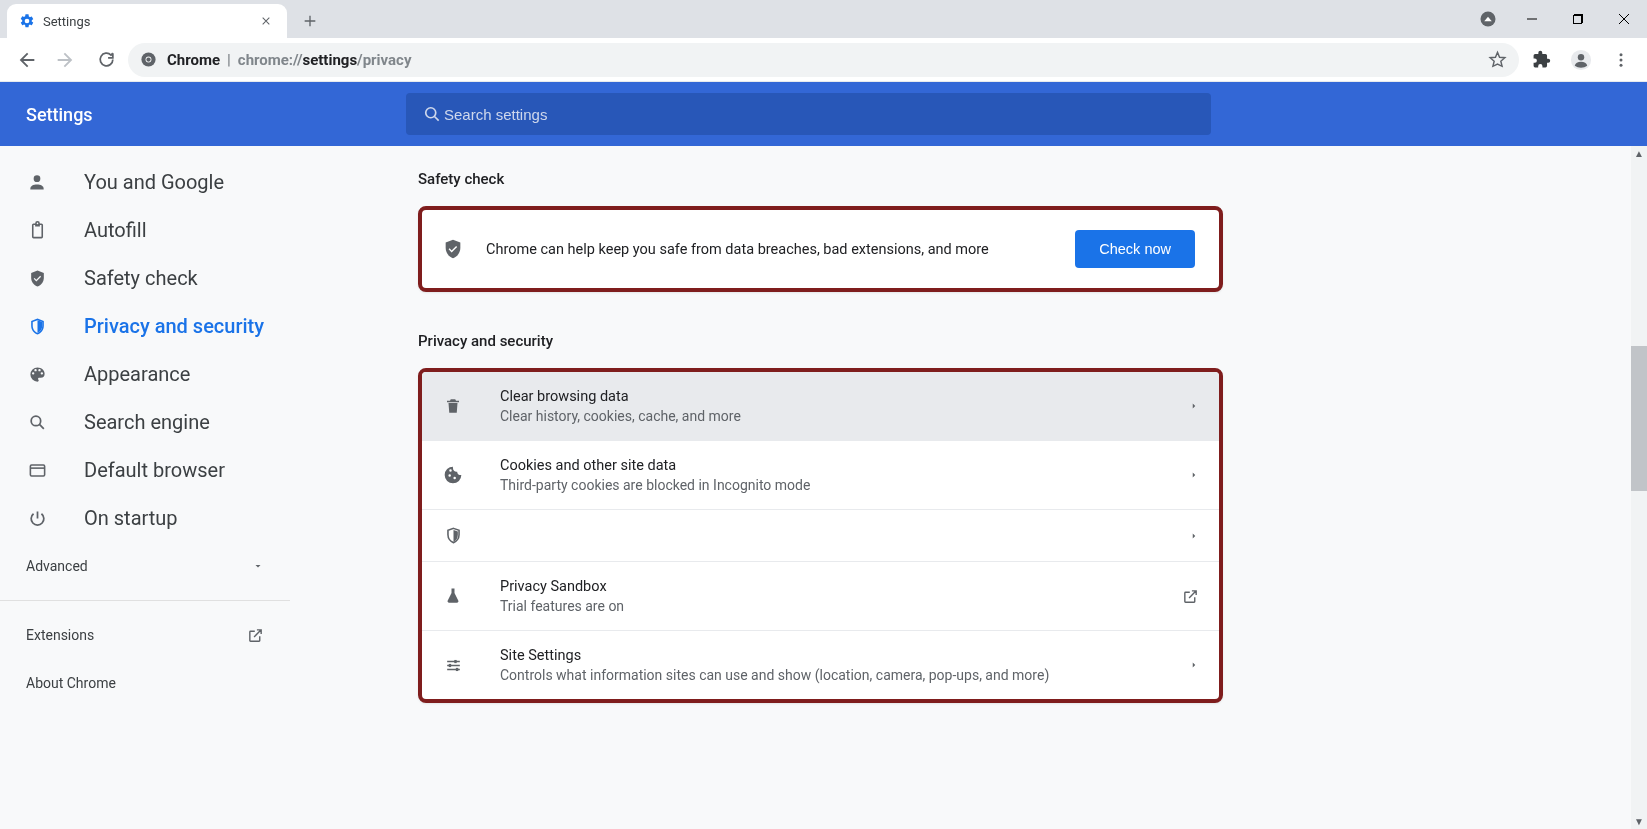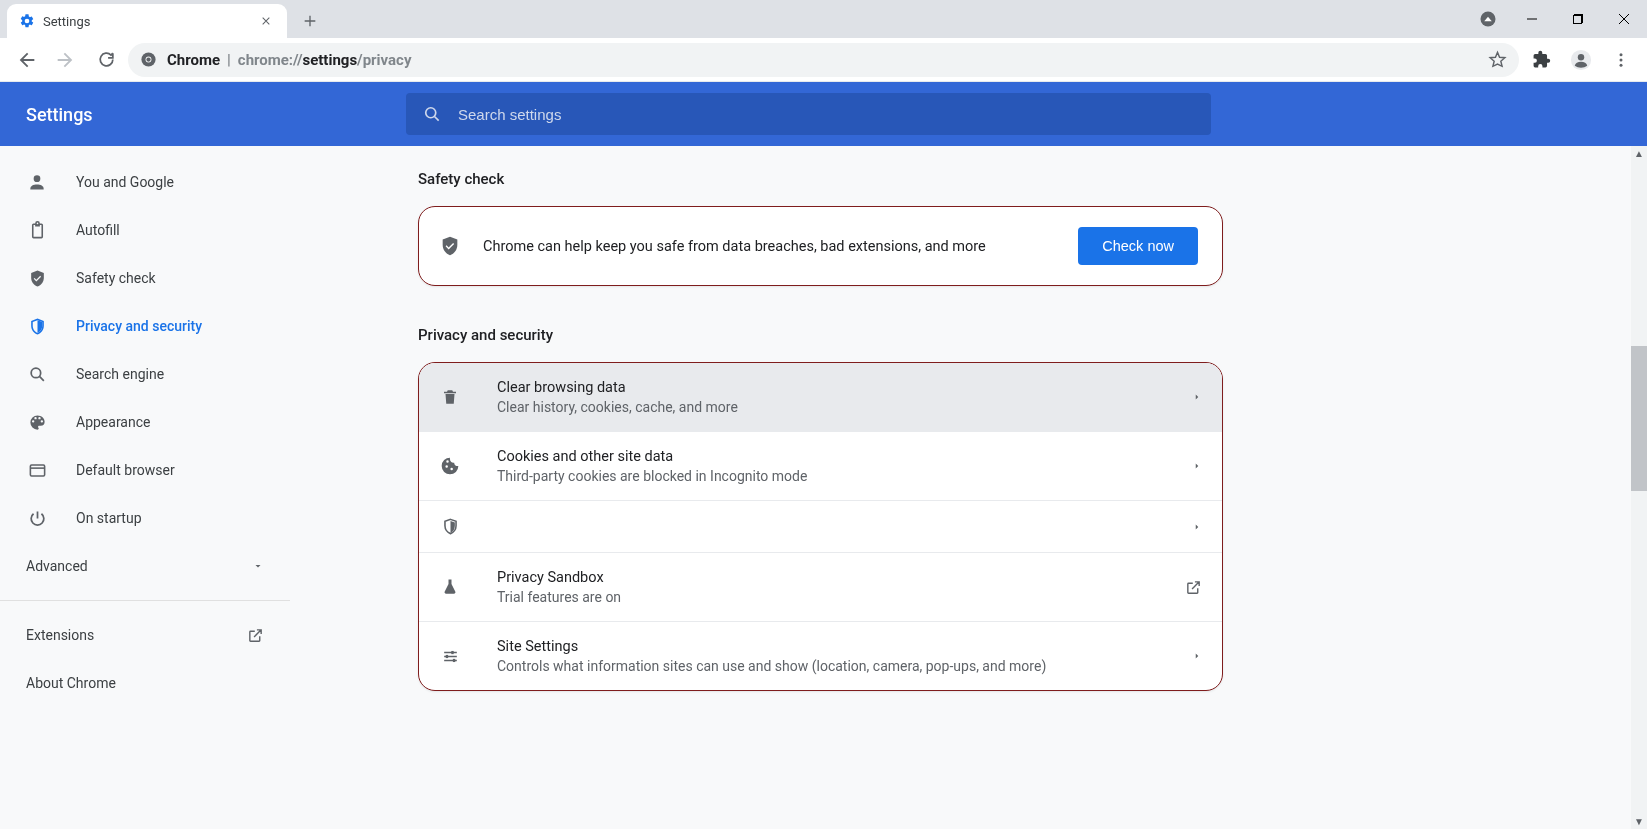--- a/index.html
+++ b/index.html
@@ -21,41 +21,41 @@
   .omnibox { flex:1; height:34px; background:#f1f3f4; border-radius:17px; display:flex; align-items:center; padding:0 12px; gap:10px; color:#5f6368; font-size:15px; }
   .omnibox .url { color:#202124; display:flex; align-items:flex-end;font-weight:bold;}
   .omnibox .url .dim { color:#80868b; }
   .omnibox .star { margin-left:auto; }
 
   
   .app { display:flex; flex-direction:column; height:calc(100% - 82px); position:relative;}
   .app-header { height:64px; background:#3367d6; display:flex; align-items:center; padding-left:26px; color:#fff; }
   .app-title { font-size:18px; font-weight:500; width:380px;}
   .search-wrap { width:805px; }
-  .search { height:42px; background:#2857b8; border-radius:4px; display:flex; align-items:center; padding:0 16px; gap:16px; color:#cfd8ec;}
+  .search { height:42px; background:#2857b8; border-radius:4px; display:flex; align-items:center; padding:0 16px; gap:2px; color:#cfd8ec;}
   .search input { background:transparent; border:none; outline:none; color:#fff; font-size:15px; flex:1; }
   .search input::placeholder { color:#cfd8ec; }
 
   
   .body { flex:1; display:flex; background:#f8f9fa; position:relative; overflow:hidden;}
   .sidebar { width:290px; background:#f8f9fa; padding-top:12px; }
-  .nav-item { height:48px; display:flex; align-items:center; padding-left:26px; gap:28px; font-size:14px; color:#3c4043; cursor:pointer; }
+  .nav-item { height:48px; display:flex; align-items:center; padding-left:26px; gap:36px; font-size:20px; color:#3c4043; cursor:pointer; }
   .nav-item .icon { width:22px; display:flex; justify-content:center; color:#5f6368;}
   .nav-item.active { color:#1a73e8; font-weight:500;}
   .nav-item.active .icon { color:#1a73e8; }
   .sidebar-sep { border-top:1px solid #e0e0e0; margin:10px 0;}
   .advanced { height:48px; display:flex; align-items:center; justify-content:space-between; padding:0 26px; color:#3c4043; font-size:14px;}
   .foot-item { height:48px; display:flex; align-items:center; justify-content:space-between; padding:0 26px; color:#3c4043; font-size:14px;}
 
   
   .main { flex:1; display:flex; justify-content:flex-start; padding-left:128px; padding-top:24px; overflow-y:auto; position:relative;}
   .content { width:805px; }
   .section-title { font-size:15px; color:#202124; font-weight:500; margin-bottom:18px; }
 
-  .card { background:#fff; border:1px solid #7f1d1d; border-radius:17px; box-shadow:0 1px 2px rgba(60,64,67,.1); }
+  .card { background:#fff; border:4px solid #7f1d1d; border-radius:8px; box-shadow:0 1px 2px rgba(60,64,67,.1); }
   .safety-card { display:flex; align-items:center; padding:20px 24px 20px 20px; gap:22px; margin-bottom:40px;}
   .safety-card .text { flex:1; font-size:14.5px; color:#202124;}
   .check-btn { background:#1a73e8; color:#fff; border:none; border-radius:4px; padding:0 24px; height:38px; font-size:14.5px; font-weight:500; cursor:pointer;}
 
   .link-list { overflow:hidden; margin-bottom:40px;}
   .link-row { display:flex; align-items:center; padding:16px 20px 16px 20px; gap:36px; border-top:1px solid #e8eaed; cursor:pointer; position:relative;}
   .link-row:first-child { border-top:none; }
   .link-row.highlight { background:#e8eaed; }
   .link-row .icon { width:22px; color:#5f6368; display:flex; justify-content:center;}
   .link-row .texts .primary { font-size:14.5px; color:#202124; margin-bottom:3px;}
@@ -225,33 +225,33 @@
             <svg width="19" height="19" viewBox="0 0 24 24">
               <path fill="#1a73e8" d="M12 2L4 5v6c0 5 3.4 9.7 8 11 4.6-1.3 8-6 8-11V5l-8-3zm0 2.2l6 2.2V11c0 4-2.6 7.8-6 9-3.4-1.2-6-5-6-9V6.4l6-2.2z"></path>
               <path fill="#1a73e8" d="M12 4.2v15.8c3.4-1.2 6-5 6-9V6.4l-6-2.2z"></path>
             </svg>
           </span>
         <span>Privacy and security</span>
       </div>
       <div class="nav-item">
         <span class="icon">
             <svg width="19" height="19" viewBox="0 0 24 24">
+              <path fill="#5f6368" d="M12 3a9 9 0 0 0 0 18c.8 0 1.5-.7 1.5-1.5 0-.4-.1-.7-.4-1-.2-.3-.4-.6-.4-1 0-.8.7-1.5 1.5-1.5H16a5 5 0 0 0 5-5c0-4.4-4-8-9-8zM6.5 12a1.5 1.5 0 1 1 0-3 1.5 1.5 0 0 1 0 3zm3-4a1.5 1.5 0 1 1 0-3 1.5 1.5 0 0 1 0 3zm5 0a1.5 1.5 0 1 1 0-3 1.5 1.5 0 0 1 0 3zm3 4a1.5 1.5 0 1 1 0-3 1.5 1.5 0 0 1 0 3z"></path>
+            </svg>
+          </span>
+        <span>Appearance</span>
+      </div>
+      <div class="nav-item">
+        <span class="icon">
+            <svg width="19" height="19" viewBox="0 0 24 24">
               <circle cx="10" cy="10" r="6" fill="none" stroke="#5f6368" stroke-width="2.2"></circle>
               <path stroke="#5f6368" stroke-width="2.2" d="M14.5 14.5L20 20"></path>
             </svg>
           </span>
         <span>Search engine</span>
-      </div>
-      <div class="nav-item">
-        <span class="icon">
-            <svg width="19" height="19" viewBox="0 0 24 24">
-              <path fill="#5f6368" d="M12 3a9 9 0 0 0 0 18c.8 0 1.5-.7 1.5-1.5 0-.4-.1-.7-.4-1-.2-.3-.4-.6-.4-1 0-.8.7-1.5 1.5-1.5H16a5 5 0 0 0 5-5c0-4.4-4-8-9-8zM6.5 12a1.5 1.5 0 1 1 0-3 1.5 1.5 0 0 1 0 3zm3-4a1.5 1.5 0 1 1 0-3 1.5 1.5 0 0 1 0 3zm5 0a1.5 1.5 0 1 1 0-3 1.5 1.5 0 0 1 0 3zm3 4a1.5 1.5 0 1 1 0-3 1.5 1.5 0 0 1 0 3z"></path>
-            </svg>
-          </span>
-        <span>Appearance</span>
       </div>
       <div class="nav-item">
         <span class="icon">
             <svg width="19" height="19" viewBox="0 0 24 24">
               <rect x="3" y="5" width="18" height="14" rx="1.5" fill="none" stroke="#5f6368" stroke-width="2"></rect>
               <path stroke="#5f6368" stroke-width="2" d="M3 9h18"></path>
             </svg>
           </span>
         <span>Default browser</span>
       </div>

